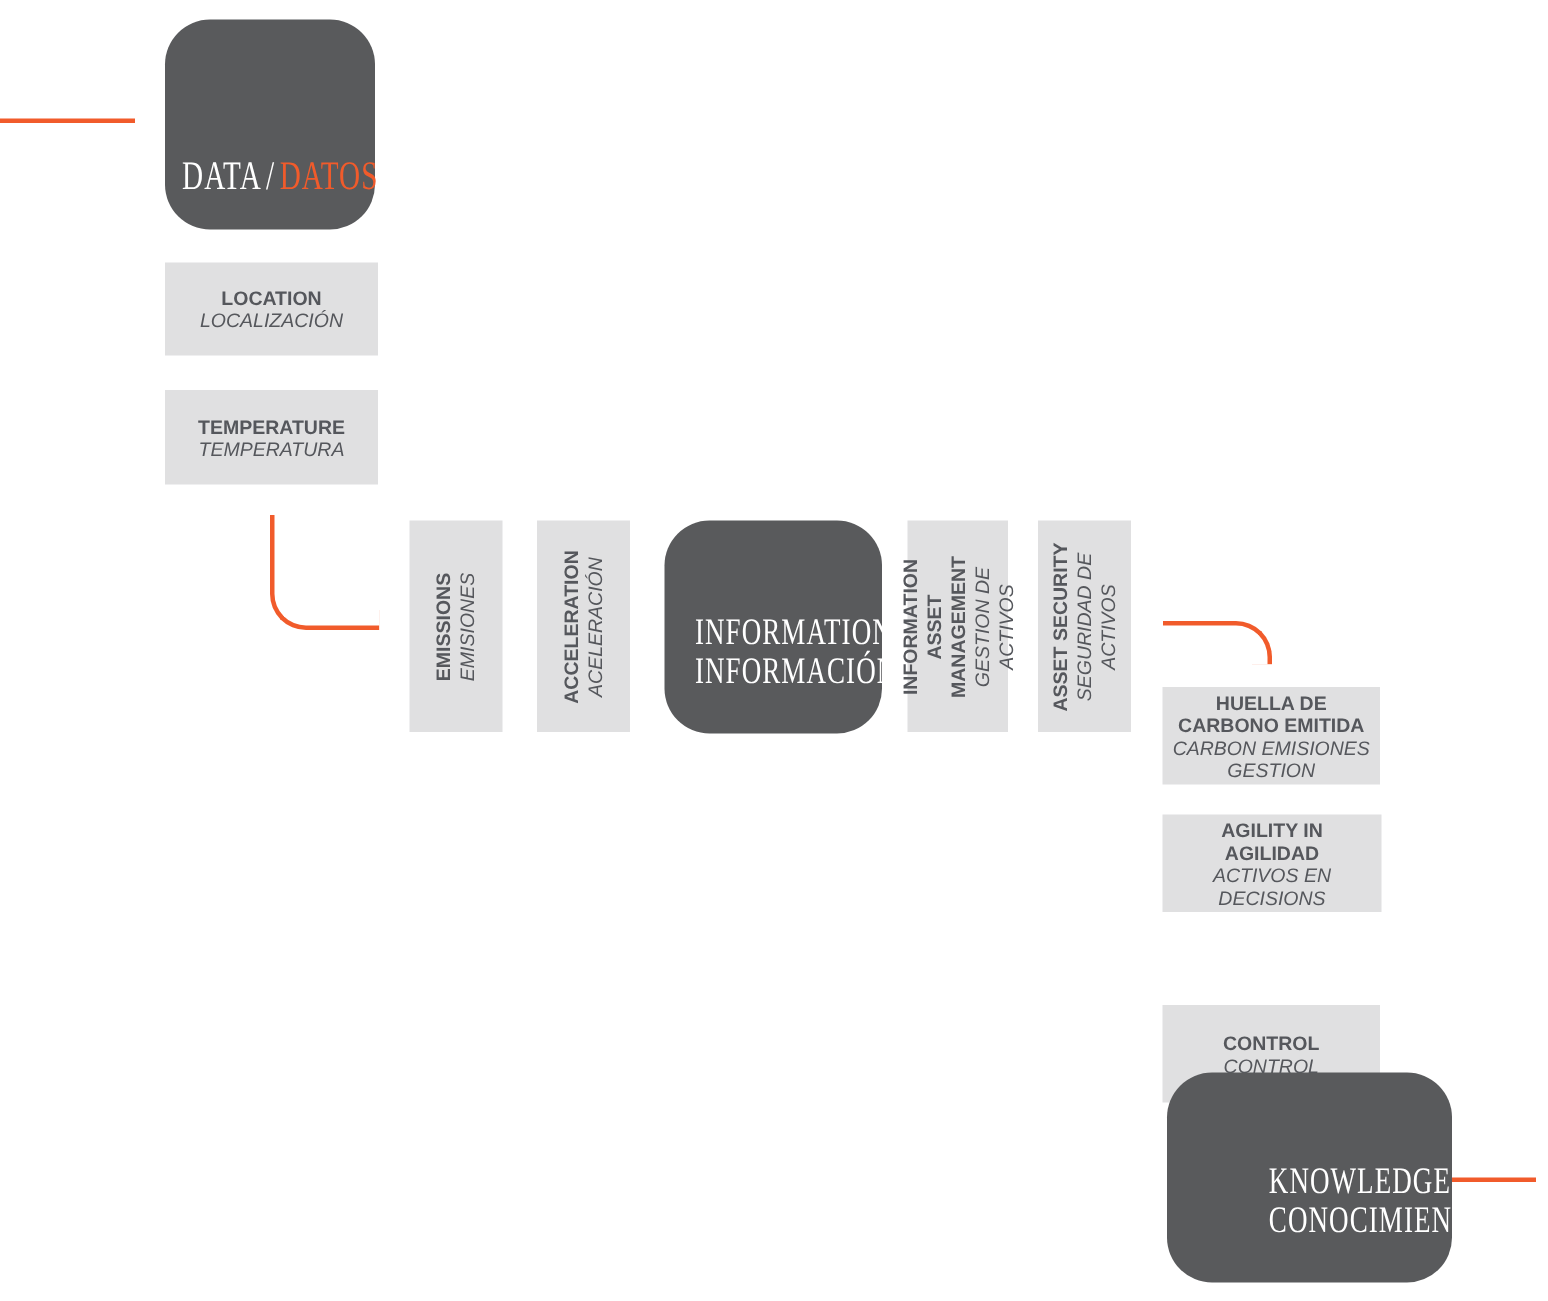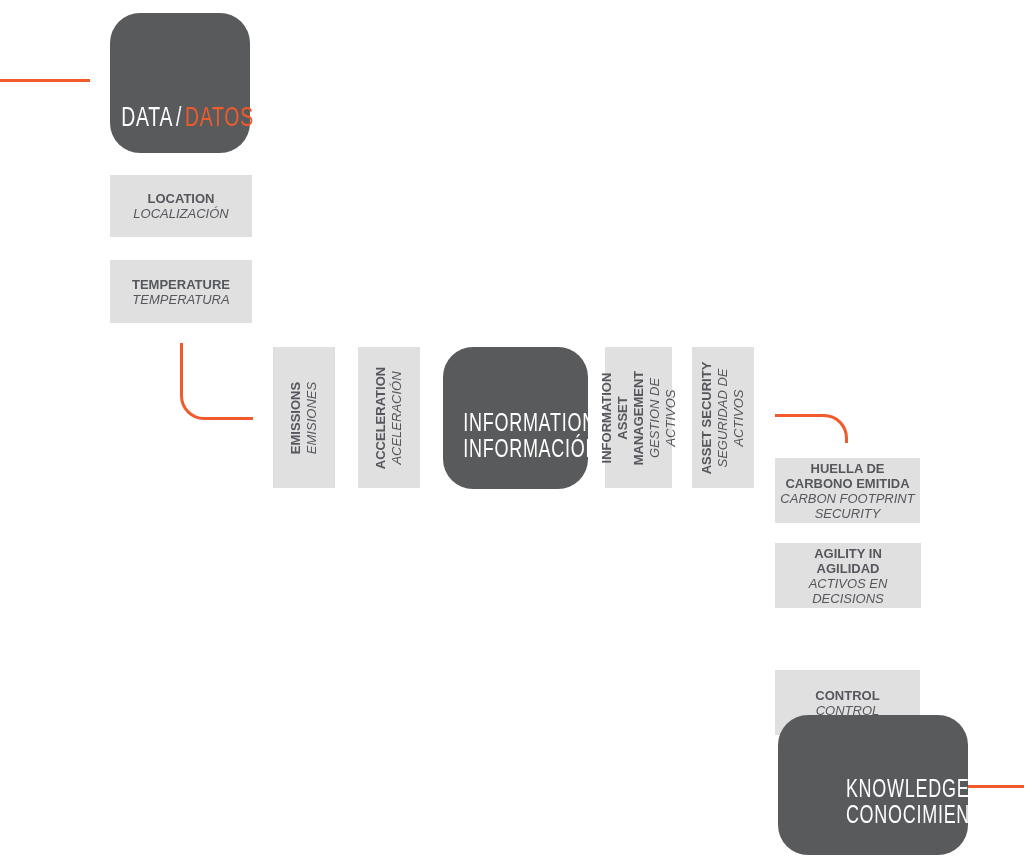--- a/index.html
+++ b/index.html
@@ -12,20 +12,21 @@
   }
 
   
   .dark-node{
     position:absolute;
     background:#595A5C;
     border-radius:30px;
     display:flex;
     flex-direction:column;
     justify-content:flex-end;
+    font-family:Liberation Serif, serif;
   }
   .display-line{
     display:block;
     white-space:nowrap;
     font-size:27px;
     line-height:27px;
     color:#ffffff;
     letter-spacing:1px;
     transform:scaleX(0.72);
   }
@@ -142,22 +143,22 @@
     <div class="vtext">
       <span class="b">ASSET SECURITY</span><br>
       <span class="i">SEGURIDAD DE</span><br>
       <span class="i">ACTIVOS</span>
     </div>
   </div>
 
   <div class="gray-box" style="left:775px;top:458px;width:145px;height:65px;">
     <span class="b">HUELLA DE</span>
     <span class="b">CARBONO EMITIDA</span>
-    <span class="i">CARBON FOOTPRINT</span>
-    <span class="i">SECURITY</span>
+    <span class="i">CARBON EMISIONES</span>
+    <span class="i">GESTION</span>
   </div>
 
   <div class="gray-box" style="left:775px;top:543px;width:146px;height:65px;">
     <span class="b">AGILITY IN</span>
     <span class="b">AGILIDAD</span>
     <span class="i">ACTIVOS EN</span>
     <span class="i">DECISIONS</span>
   </div>
 
   <div class="gray-box" style="left:775px;top:628px;width:145px;height:65px;margin-top:42px;">

